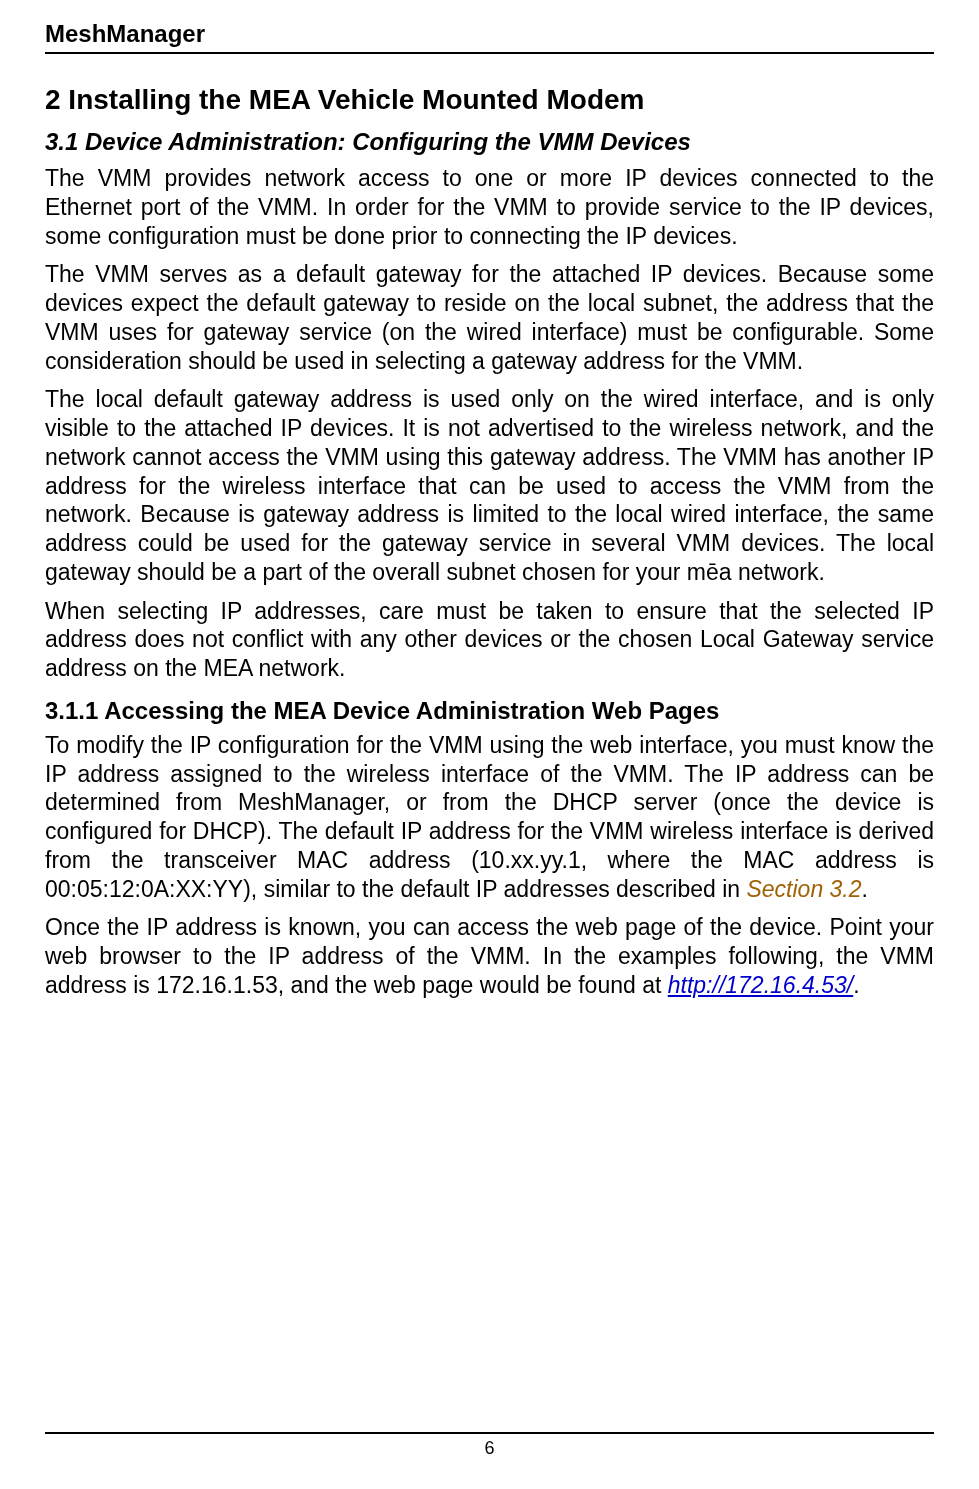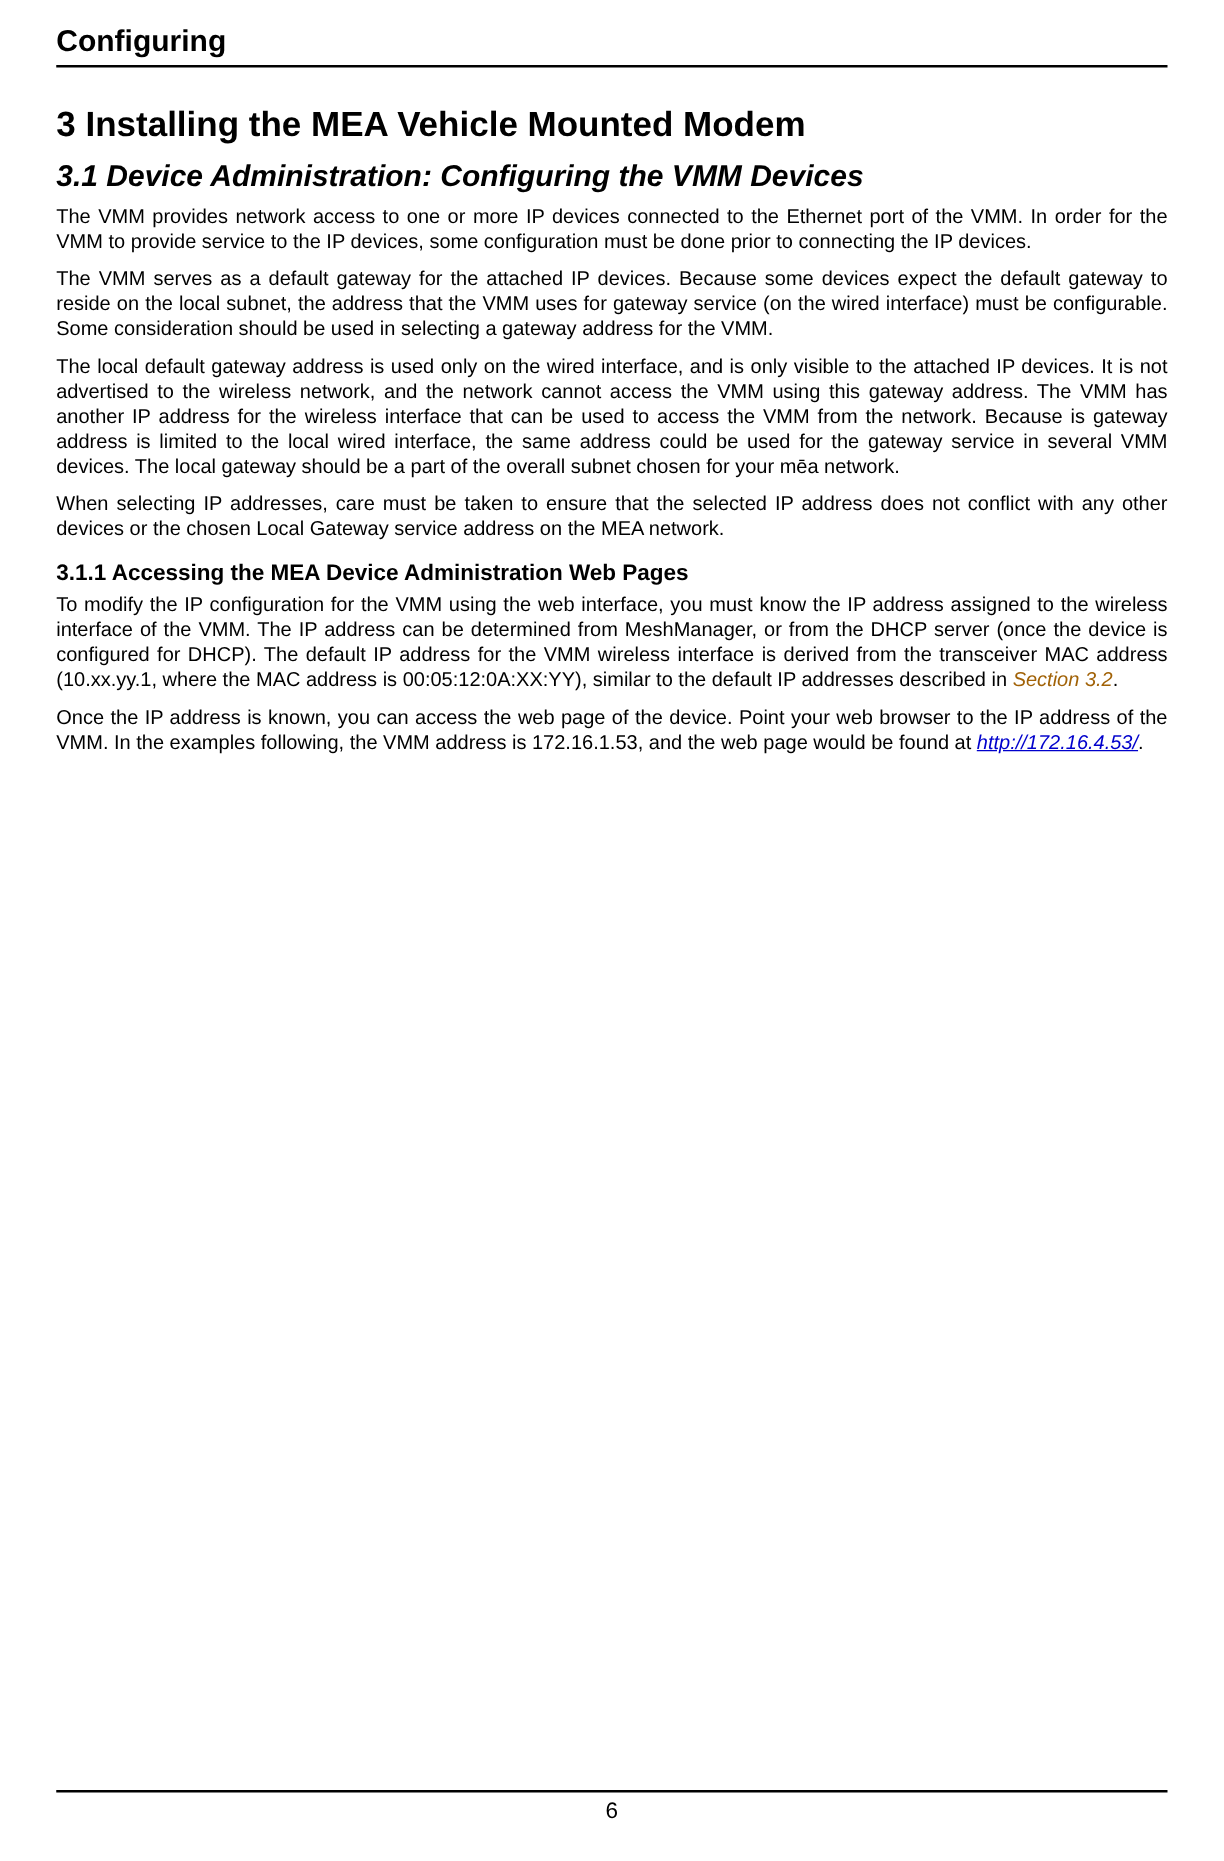--- a/index.html
+++ b/index.html
@@ -27,27 +27,27 @@
       font-weight: bold;
       margin-bottom: 12px;
     }
     .h2-heading {
       font-size: 24px;
       font-weight: bold;
       font-style: italic;
       margin-bottom: 8px;
     }
     .h3-heading {
-      font-size: 18px;
+      font-size: 24px;
       font-weight: bold;
       margin-top: 14px;
       margin-bottom: 6px;
     }
     .para {
-      font-size: 16px;
+      font-size: 23px;
       line-height: 1.25;
       margin-bottom: 10px;
       text-align: justify;
     }
     .link-ref {
       color: #a16207;
       font-style: italic;
     }
     .link-url {
       color: #0000cc;
@@ -61,23 +61,23 @@
       right: 45px;
       border-top: 2px solid #000;
       text-align: center;
       padding-top: 4px;
       font-size: 18px;
     }
   </style>
 </head>
 <body>
 
-<div class="header-title">Configuring</div>
+<div class="header-title">MeshManager</div>
 
-<div class="h1-heading">3  Installing the MEA Vehicle Mounted Modem</div>
+<div class="h1-heading">2  Installing the MEA Vehicle Mounted Modem</div>
 
 <div class="h2-heading">3.1    Device Administration: Configuring the VMM Devices</div>
 
 <div class="para">The VMM provides network access to one or more IP devices connected to the Ethernet port of the VMM. In order for the VMM to provide service to the IP devices, some configuration must be done prior to connecting the IP devices.</div>
 
 <div class="para">The VMM serves as a default gateway for the attached IP devices. Because some devices expect the default gateway to reside on the local subnet, the address that the VMM uses for gateway service (on the wired interface) must be configurable. Some consideration should be used in selecting a gateway address for the VMM.</div>
 
 <div class="para">The local default gateway address is used only on the wired interface, and is only visible to the attached IP devices.  It is not advertised to the wireless network, and the network cannot access the VMM using this gateway address. The VMM has another IP address for the wireless interface that can be used to access the VMM from the network. Because is gateway address is limited to the local wired interface, the same address could be used for the gateway service in several VMM devices. The local gateway should be a part of the overall subnet chosen for your mēa network.</div>
 
 <div class="para">When selecting IP addresses, care must be taken to ensure that the selected IP address does not conflict with any other devices or the chosen Local Gateway service address on the MEA network.</div>

